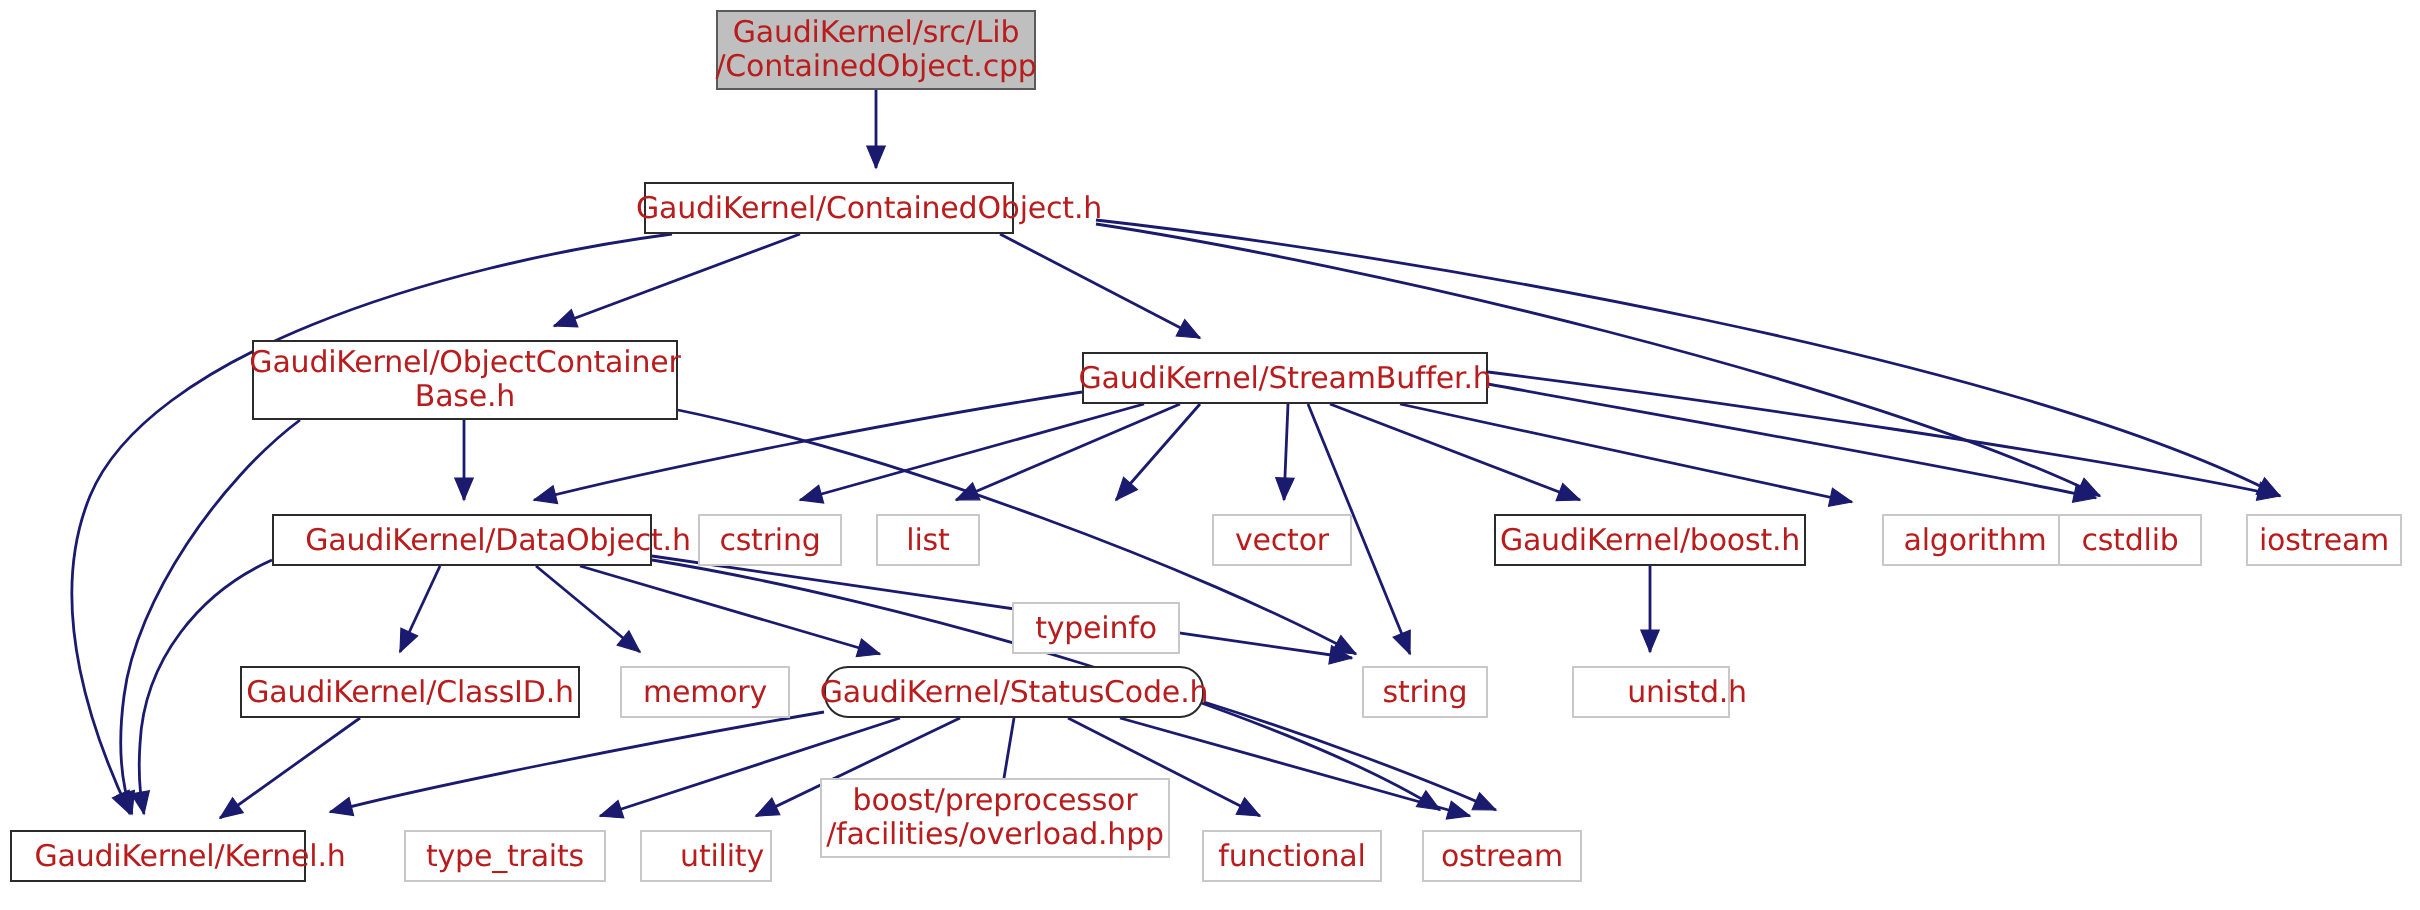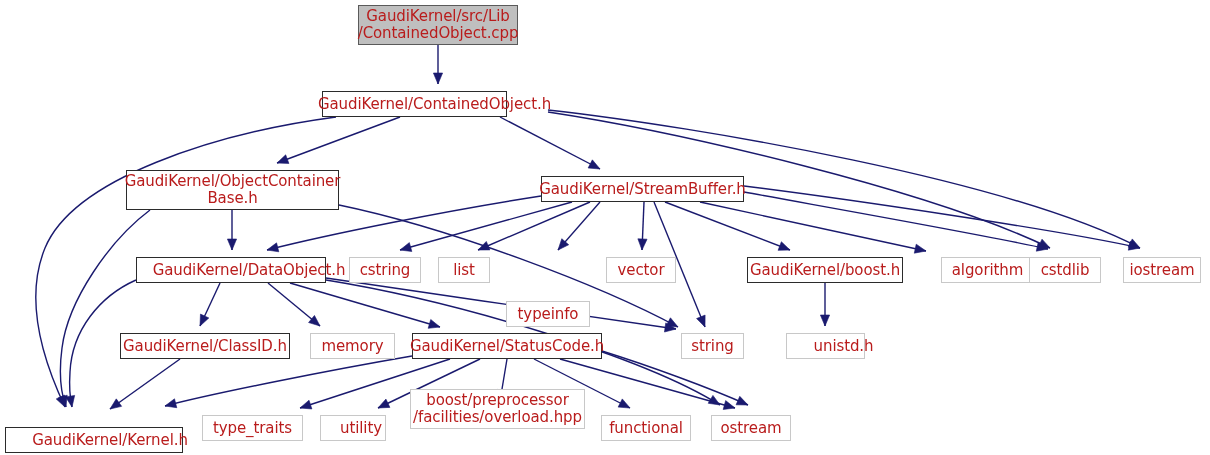--- a/index.html
+++ b/index.html
@@ -145,24 +145,24 @@
       <div class="gnode" style="left: 349px; top: 257px; width: 72px; height: 26px;"><span class="gnode-label">cstring</span></div>
       <div class="gnode" style="left: 438px; top: 257px; width: 52px; height: 26px;"><span class="gnode-label">list</span></div>
       <div class="gnode" style="left: 506px; top: 257px; width: 84px; height: 26px; margin-top: 44px;"><span class="gnode-label">typeinfo</span></div>
       <div class="gnode" style="left: 606px; top: 257px; width: 70px; height: 26px;"><span class="gnode-label">vector</span></div>
       <div class="gnode strong" style="left: 747px; top: 257px; width: 156px; height: 26px;"><span class="gnode-label">GaudiKernel/boost.h</span></div>
       <div class="gnode" style="left: 921px; top: 257px; width: 93px; height: 26px; margin-left: 20px;"><span class="gnode-label">algorithm</span></div>
       <div class="gnode" style="left: 1029px; top: 257px; width: 72px; height: 26px;"><span class="gnode-label">cstdlib</span></div>
       <div class="gnode" style="left: 1123px; top: 257px; width: 78px; height: 26px;"><span class="gnode-label">iostream</span></div>
       <div class="gnode strong" style="left: 120px; top: 333px; width: 170px; height: 26px;"><span class="gnode-label">GaudiKernel/ClassID.h</span></div>
       <div class="gnode" style="left: 310px; top: 333px; width: 85px; height: 26px;"><span class="gnode-label">memory</span></div>
-      <div class="gnode strong" style="left: 412px; top: 333px; width: 190px; height: 26px;"><span class="gnode-label">GaudiKernel/StatusCode.h</span></div>
+      <div class="gnode strong" style="left: 412px; top: 333px; width: 190px; height: 26px; border-radius: 12px;"><span class="gnode-label">GaudiKernel/StatusCode.h</span></div>
       <div class="gnode" style="left: 681px; top: 333px; width: 63px; height: 26px;"><span class="gnode-label">string</span></div>
       <div class="gnode" style="left: 786px; top: 333px; width: 79px; height: 26px; padding-left: 36px;"><span class="gnode-label">unistd.h</span></div>
-      <div class="gnode strong" style="left: 5px; top: 427px; width: 178px; height: 26px; padding-left: 32px;"><span class="gnode-label">GaudiKernel/Kernel.h</span></div>
+      <div class="gnode strong" style="left: 5px; top: 415px; width: 148px; height: 26px; padding-left: 32px;"><span class="gnode-label">GaudiKernel/Kernel.h</span></div>
       <div class="gnode" style="left: 202px; top: 415px; width: 101px; height: 26px;"><span class="gnode-label">type_traits</span></div>
       <div class="gnode" style="left: 320px; top: 415px; width: 66px; height: 26px; padding-left: 16px;"><span class="gnode-label">utility</span></div>
       <div class="gnode" style="left: 410px; top: 389px; width: 175px; height: 40px;"><span class="gnode-label">boost/preprocessor
 /facilities/overload.hpp</span></div>
       <div class="gnode" style="left: 601px; top: 415px; width: 90px; height: 26px;"><span class="gnode-label">functional</span></div>
       <div class="gnode" style="left: 711px; top: 415px; width: 80px; height: 26px;"><span class="gnode-label">ostream</span></div>
     </div>
 </div>
 
 </body></html>

